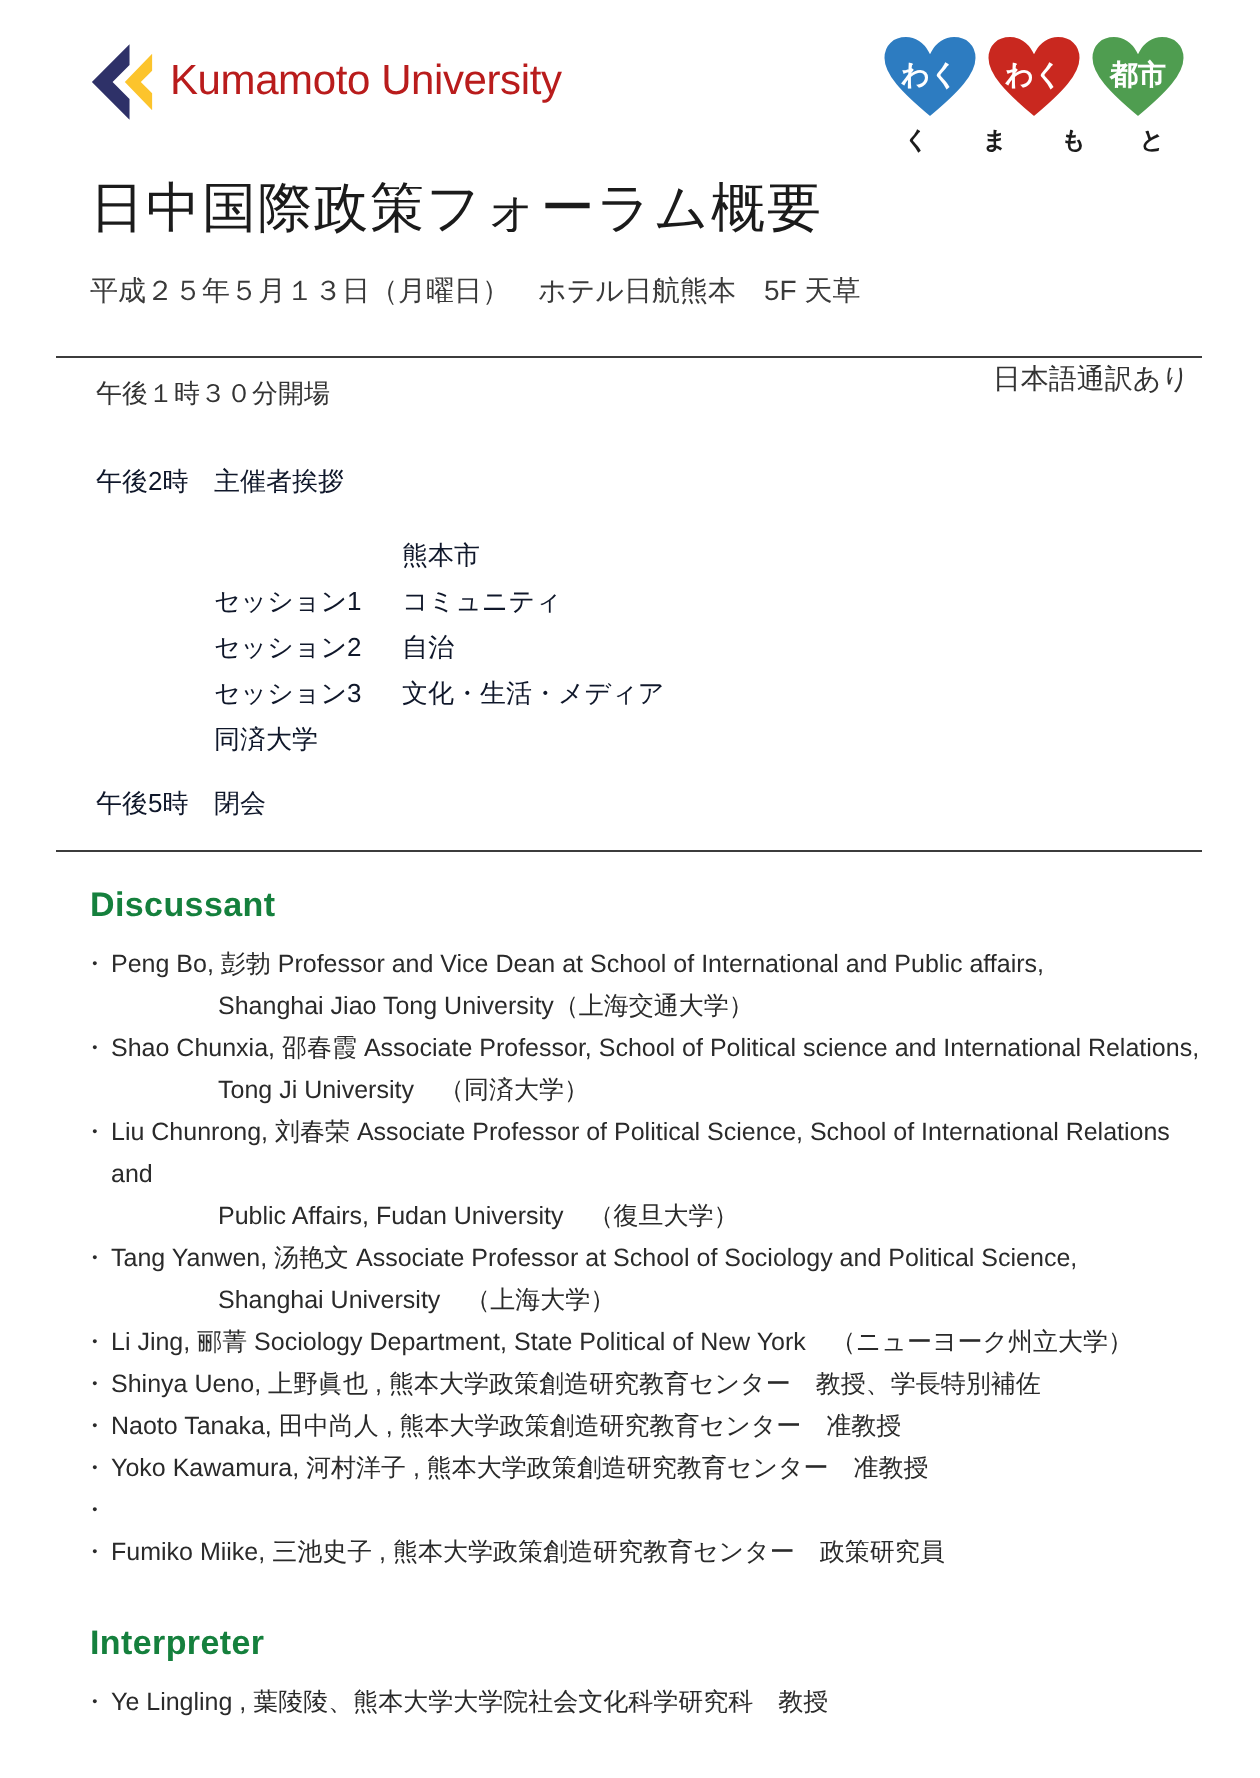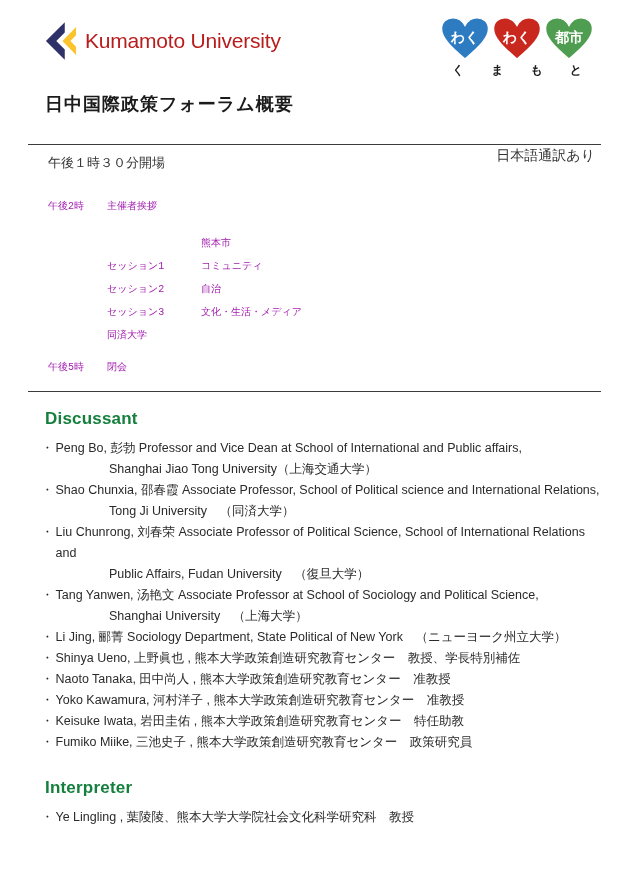--- a/index.html
+++ b/index.html
@@ -15,34 +15,34 @@
   .header { display:flex; justify-content:space-between; align-items:flex-start; height:62px; }
   .uni-logo { display:flex; align-items:center; gap:8px; margin-top:6px; }
   .uni-logo svg { display:block; }
   .uni-name { font-size:21px; font-weight:normal; color:#b91c1c; letter-spacing:-0.2px; }
   .city-logo { margin-right:4px; margin-top:-2px; }
   .city-logo svg { display:block; }
   .heart-label { font-size:14px; font-weight:bold; fill:#ffffff; }
   .city-sub { font-size:12px; font-weight:bold; fill:#1c1c1c; }
 
   
-  .doc-title { margin-top:10px; font-size:18px; line-height:32px; font-weight:bold; color:#1b1b1b; letter-spacing:1px; }
+  .doc-title { margin-top:10px; font-size:27px; line-height:32px; font-weight:normal; color:#1b1b1b; letter-spacing:1px; }
   .date-line { margin-top:16px; font-size:14px; line-height:18px; color:#3a3a3a; }
 
   .rule { border:0; border-top:1.5px solid #3c3c3c; margin:0 29px 0 28px; }
   .rule-1 { margin-top:24px; }
   .rule-2 { margin-top:15px; }
 
   
   .open-row { display:flex; justify-content:space-between; margin:0 35px 0 48px;gap:45px; }
   .doors-open { font-size:13px; padding-top:9px; color:#333; }
   .interp-note { font-size:14px; padding-top:2px; color:#333; }
 
   
-  .schedule { margin-top:26px; margin-left:3px; font-size:10px; color:#a21caf;font-family:Liberation Mono, monospace; }
+  .schedule { margin-top:26px; margin-left:3px; font-size:13px; color:#0f172a; }
   .sched-row { display:flex; line-height:17px; margin-bottom:6px; }
   .sched-row .t { width:59px; flex:0 0 59px; }
   .sched-row .l { width:94px; flex:0 0 94px; }
   .sched-row .d { flex:1; }
   .sched-row.r2 { margin-top:20px; }
   .sched-row.r6 { margin-top:4px; }
   .sched-row.r7 { margin-top:15px; }
 
   
   .sec-heading { margin-top:16px; font-size:17px; line-height:22px; font-weight:600; color:#15803d; letter-spacing:0.2px; }
@@ -80,20 +80,21 @@
         <g>
           <path transform="translate(106,3)" d="M25 42 C10 29.5 1.5 20.5 1.5 12 C1.5 5 6.5 0.8 13 0.8 C18 0.8 22.5 3.8 25 8.5 C27.5 3.8 32 0.8 37 0.8 C43.5 0.8 48.5 5 48.5 12 C48.5 20.5 40 29.5 25 42 Z" stroke="#ffffff" stroke-width="1.5" fill="#4f9d50"></path>
           <text x="131" y="28" text-anchor="middle" class="heart-label">都市</text>
         </g>
         <text x="14" y="60" class="city-sub" style="letter-spacing:27px">くまもと</text>
       </svg>
     </div>
   </div>
 
   <h1 class="doc-title">日中国際政策フォーラム概要</h1>
+  <div class="date-line">平成２５年５月１３日（月曜日）　ホテル日航熊本　5F 天草</div>
 </div>
 
 <hr class="rule rule-1">
 
 <div class="open-row">
   <span class="doors-open">午後１時３０分開場</span>
   <span class="interp-note">日本語通訳あり</span>
 </div>
 
 <div class="page" style="padding-top:0">
@@ -193,21 +194,20 @@
     <div class="pitem">
       <div class="l1">
           <span class="bullet">・</span>
           <span>Yoko Kawamura, 河村洋子 , 熊本大学政策創造研究教育センター　准教授</span>
         </div>
 
     </div>
     <div class="pitem">
       <div class="l1">
           <span class="bullet">・</span>
-          <span>Keisuke Iwata, 岩田圭佑 , 熊本大学政策創造研究教育センター　特任助教</span>
         </div>
 
     </div>
     <div class="pitem">
       <div class="l1">
           <span class="bullet">・</span>
           <span>Fumiko Miike, 三池史子 , 熊本大学政策創造研究教育センター　政策研究員</span>
         </div>
 
     </div>

